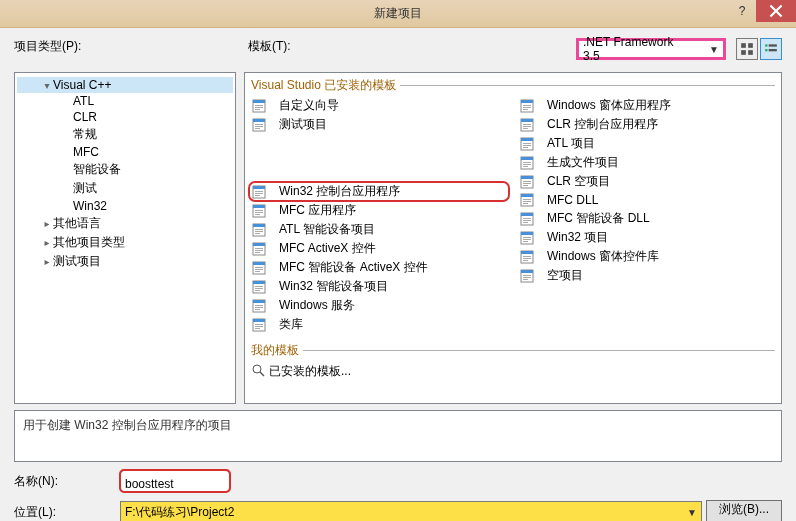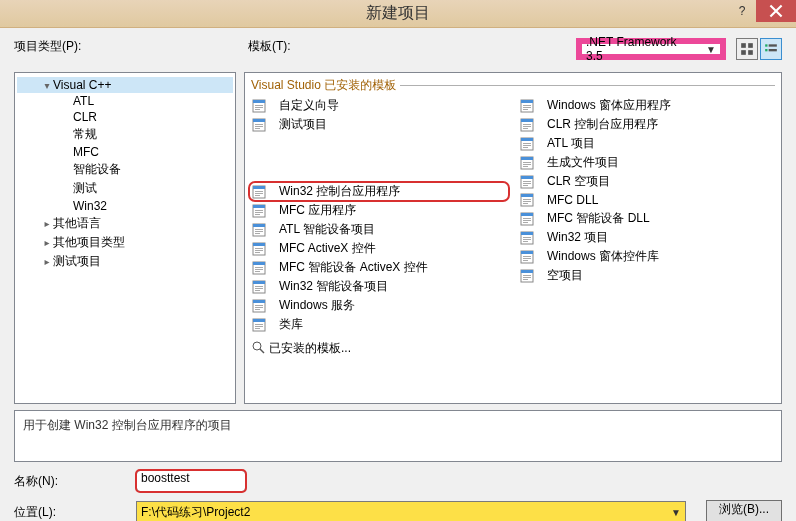--- a/index.html
+++ b/index.html
@@ -1,28 +1,28 @@
 <!DOCTYPE html>
 <html><head>
 <meta charset="utf-8">
 <style>
 * { box-sizing: border-box; margin: 0; padding: 0; font-family: "Microsoft YaHei", "Segoe UI", sans-serif; font-size: 12px; }
 body { background: #f0f0f0; width: 796px; height: 521px; overflow: hidden; }
 
 .titlebar { height: 28px; background: linear-gradient(#e8d4b8, #e0c9a0); display: flex; align-items: center; justify-content: center; position: relative; border-bottom: 1px solid #d0b080; }
-.titlebar .title { font-size: 16px; color: #333; }
+.titlebar .title { font-size: 12px; color: #333; }
 .titlebar .win-btns { position: absolute; right: 0; top: 0; display: flex; }
 .titlebar .win-btn { width: 28px; height: 22px; display: flex; align-items: center; justify-content: center; color: #555; }
 .titlebar .win-btn.help { display:flex; align-items:center; justify-content:center; color:#333;}
 .titlebar .win-btn.close { background: #c75050; color: #fff; width: 40px; }
 
 .toolbar-row { display: flex; align-items: flex-start; padding: 10px 14px 12px; gap: 10px; }
 .toolbar-row .lbl-left { width: 224px; }
 .toolbar-row .lbl-mid { flex: 1; }
-.framework-sel { width: 150px; height: 22px; border: 6px solid #ec4899; background: #fff; padding: 0 4px; display:flex; align-items:center; justify-content:space-between;gap:16px;}
+.framework-sel { width: 150px; height: 22px; border: 3px solid #ec4899; background: #fff; padding: 0 4px; display:flex; align-items:center; justify-content:space-between;gap:16px;}
 .framework-sel .chev { font-size:10px; color:#333;}
 .view-btns { display: flex; gap: 2px; }
 .view-btn { width: 22px; height: 22px; border: 1px solid #7a7a7a; background: #eee; display:flex; align-items:center; justify-content:center;}
 .view-btn.active { background: #cde6f7; border-color:#3a8ed0;}
 
 .mid { display: flex; padding: 0 14px; gap: 8px; }
 
 .tree-panel { width: 222px; height: 332px; border: 1px solid #828790; background: #fff; padding: 4px 2px; overflow:hidden;}
 .tree-item { padding: 1px 0 1px 0; color: #000; white-space: nowrap; cursor: default; display:flex; align-items:center; }
 .tree-item.d1 { padding-left: 24px; }
@@ -37,23 +37,23 @@
 .tmpl-cols { display: flex; flex: 0 0 auto; }
 .tmpl-col { width: 50%; padding: 0 4px 4px 4px; }
 .tmpl-item { display: flex; align-items: center; gap: 12px; padding: 1px 2px; white-space: nowrap; cursor:default;}
 .tmpl-item .ico { width: 16px; height: 16px; display:inline-flex; align-items:center; justify-content:center; font-size:10px;}
 .tmpl-item.highlight { outline: 2px solid #d83030; outline-offset: -1px; border-radius: 6px; margin-top: 48px; }
 .tmpl-bottom-item { padding: 2px 6px; display:flex; align-items:center; gap:4px; }
 
 .desc-panel { margin: 6px 14px 0; height: 52px; border: 1px solid #828790; background: #fff; padding: 6px 8px; color:#333;}
 
 .form-area { padding: 8px 14px 0; }
-.form-row { display: flex; align-items: center; margin-bottom: 8px; gap: 20px; }
+.form-row { display: flex; align-items: center; margin-bottom: 8px; gap: 4px; }
 .form-row .flabel { width: 102px; }
-.form-row .finput { flex: 1; height: 22px; border: 1px solid #7a7a7a; background:#fff; padding: 0 4px; display:flex; align-items:flex-start;}
+.form-row .finput { flex: 1; height: 22px; border: 1px solid #7a7a7a; background:#fff; padding: 0 4px; display:flex; align-items:flex-end;}
 .form-row .finput.hl { outline: 2px solid #d83030; outline-offset: -1px; border-radius:4px; width:110px; flex:0 0 auto;}
 .form-row .combo { flex:1; height: 22px; border: 1px solid #7a7a7a; background:#fde047; padding:0 4px; display:flex; align-items:center; justify-content:space-between;}
 .form-row .chev { font-size:10px; color:#333;}
 .btn { height: 24px; padding: 0 12px; border: 1px solid #707070; background: #e1e1e1; display:inline-flex; align-items:flex-start; cursor:default;}
 .spacer { flex:1; }
 
 svg.ic { width:14px; height:14px; }
 </style>
 </head>
 <body>
@@ -389,20 +389,24 @@
                 <rect x="1" y="1" width="12" height="3" fill="#4a90d9"></rect>
                 <rect x="3" y="6" width="8" height="1" fill="#aaa"></rect>
                 <rect x="3" y="8" width="8" height="1" fill="#aaa"></rect>
                 <rect x="3" y="10" width="5" height="1" fill="#aaa"></rect>
               </svg>
             </span>
             <span>空项目</span>
           </div>
         </div>
     </div>
+    <div class="tmpl-group-hdr">
+      <span>我的模板</span>
+      <span class="line"></span>
+    </div>
     <div class="tmpl-bottom-item">
       <span class="ico">
         <svg class="ic" viewBox="0 0 14 14">
             <circle cx="6" cy="6" r="4" fill="none" stroke="#555"></circle>
             <line x1="9" y1="9" x2="13" y2="13" stroke="#555" stroke-width="1.5"></line>
           </svg>
       </span>
       <span>已安装的模板...</span>
     </div>
   </div>

